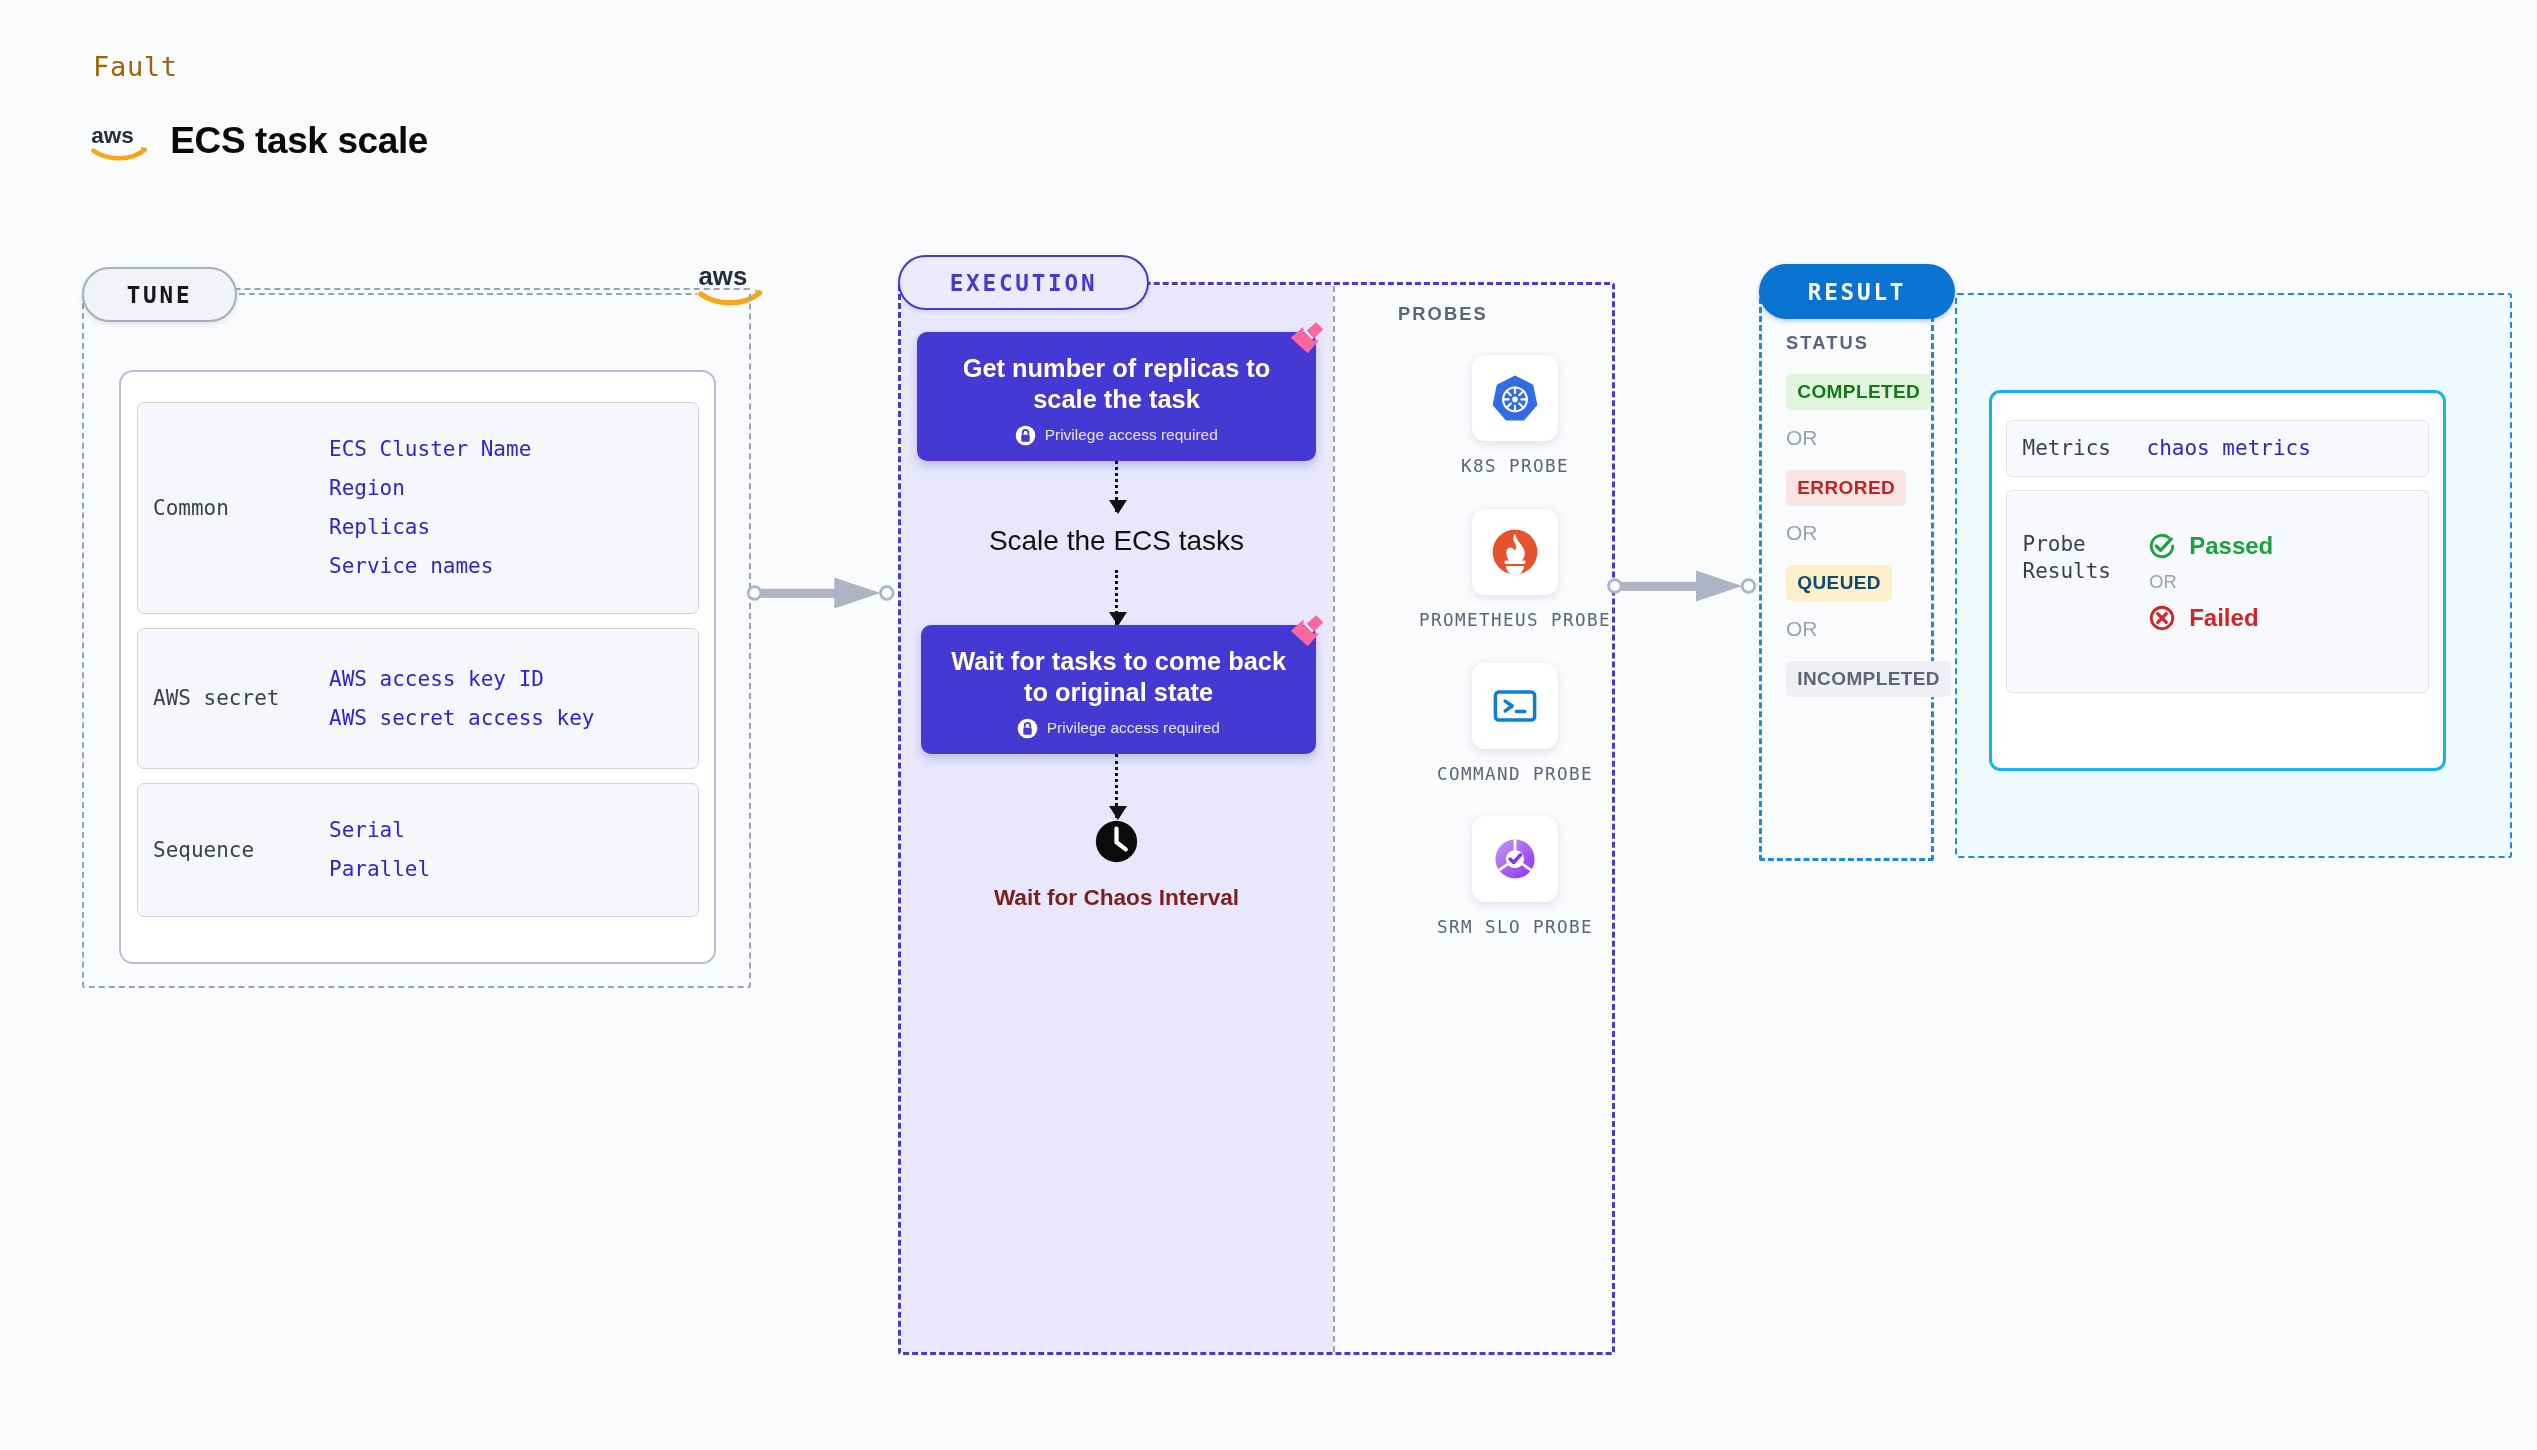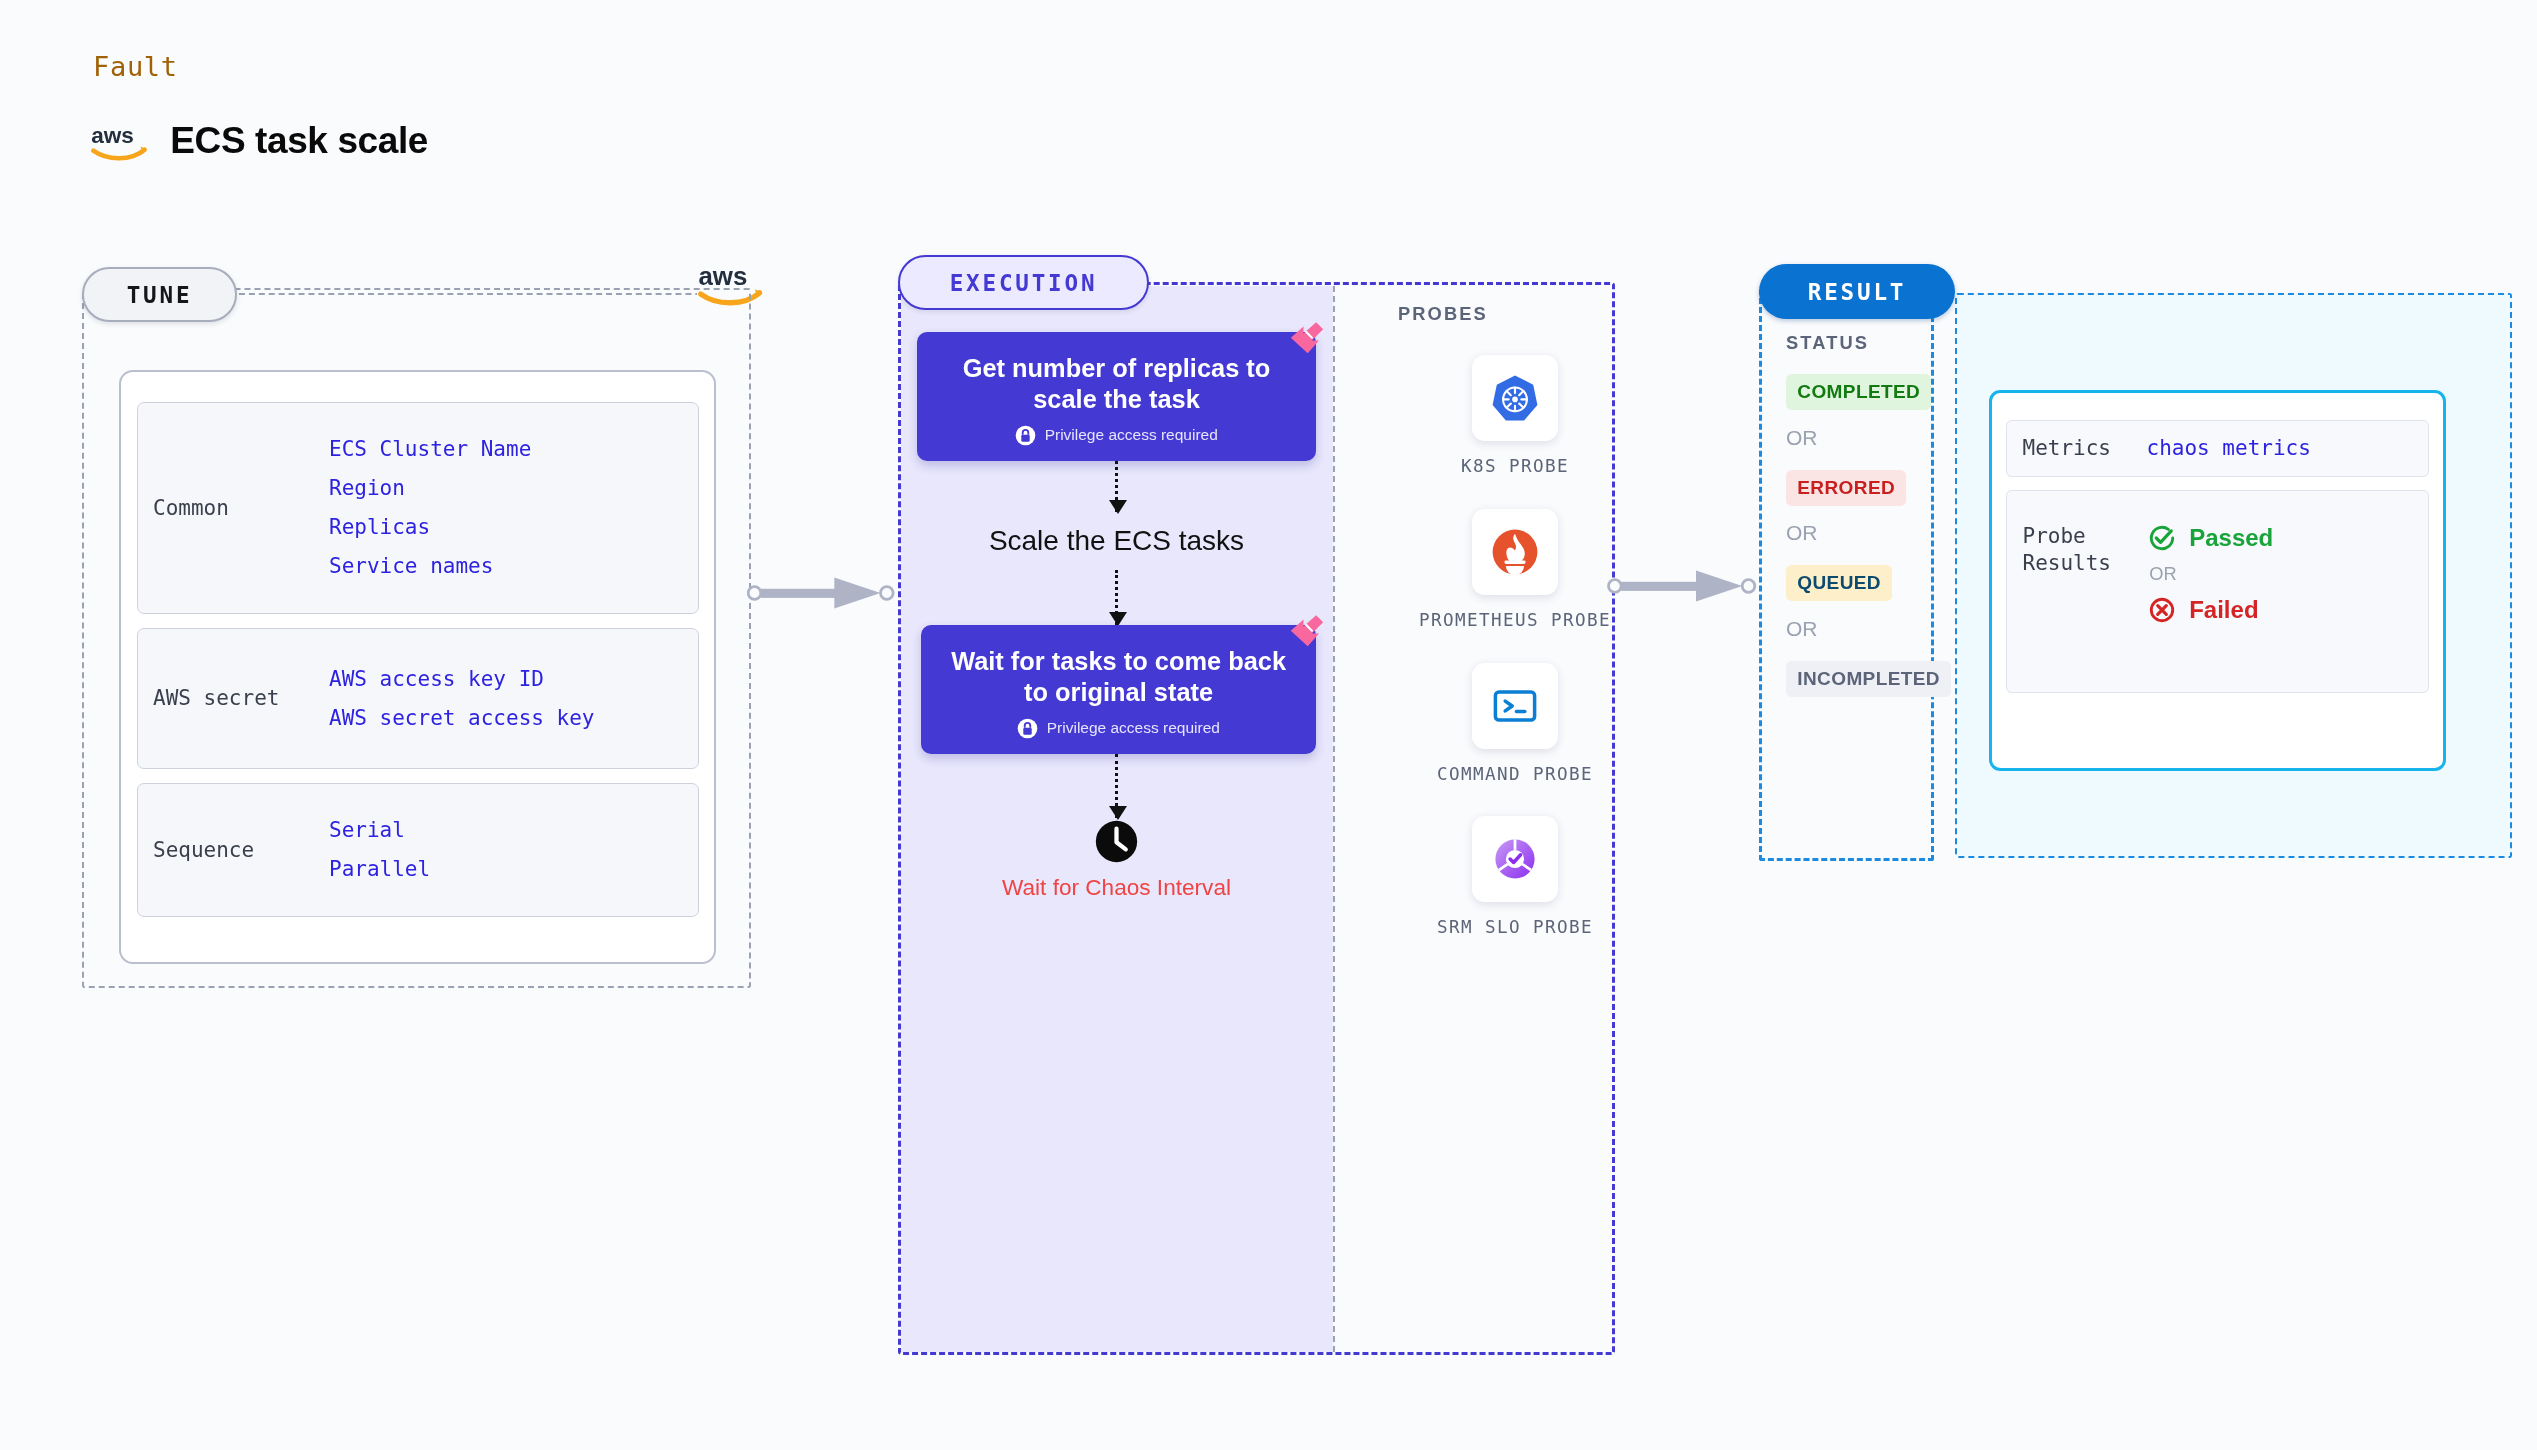--- a/index.html
+++ b/index.html
@@ -132,21 +132,21 @@
     content: ""; position: absolute; left: -9.2px; bottom: -1.4px;
     border-left: 9.2px solid transparent; border-right: 9.2px solid transparent;
     border-top: 14px solid #111;
   }
   #flow-mid-label {
     text-align: center; font-size: 28px; color: #111; padding: 12.7px 0;
   }
   #wait-chaos-block { text-align: center; }
   #clock-icon-wrap { display: flex; justify-content: center; }
   #wait-chaos-label {
-    margin-top: 9px; font-size: 22.6px; font-weight: normal; color: #ef4444; line-height: 1.28;
+    margin-top: 19px; font-size: 22.6px; font-weight: bold; color: #7f1d1d; line-height: 1.28;
   }
 
   
   #probes-col { left: 1388px; top: 303px; width: 254px; }
   #probes-heading {
     font-size: 18.3px; font-weight: bold; letter-spacing: 2.1px; color: #5b6478;
     margin-left: 10px;
   }
   .probe-item { margin-top: 30px; display: flex; flex-direction: column; align-items: center; }
   .probe-tile {
@@ -197,21 +197,21 @@
   }
   .output-row-label {
     width: 124px; flex: none;
     font-family: "DejaVu Sans Mono", monospace;
     font-size: 21px; color: #3a3f4d; line-height: 1.3;
   }
   #output-metrics-value {
     font-family: "DejaVu Sans Mono", monospace;
     font-size: 21px; color: #2d22e0;
   }
-  #output-probe-row { height: 203px; align-items: flex-start; padding-top: 32px; }
+  #output-probe-row { height: 203px; align-items: flex-start; padding-top: 40px; }
   .probe-result-line { display: flex; align-items: center; gap: 12.7px; }
   .probe-result-text { font-size: 24px; font-weight: bold; }
   #probe-or { margin: 10px 0 10px 2.8px; font-size: 18.3px; color: #9aa1b1; }
 </style>
 </head>
 <body>
 
 <div class="abs" id="header-fault-label">Fault</div>
 
 <div class="abs" id="header-title-row">

